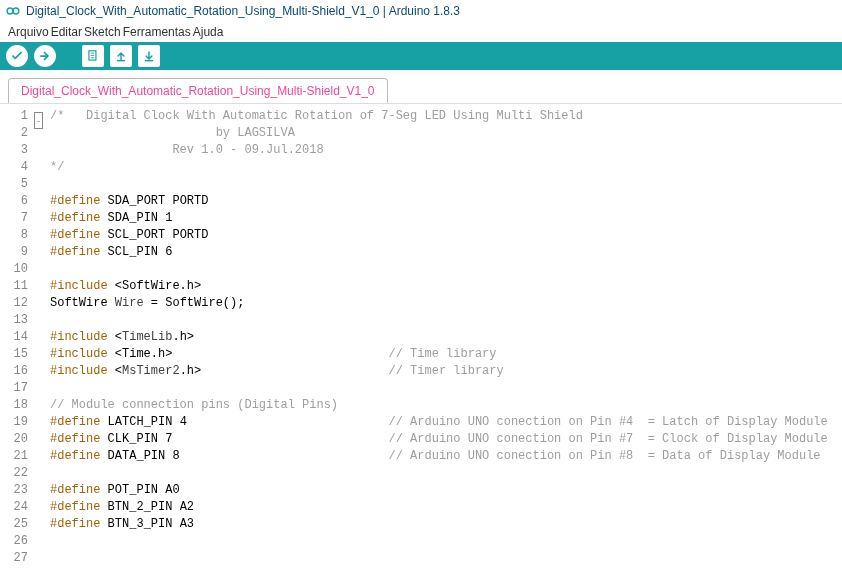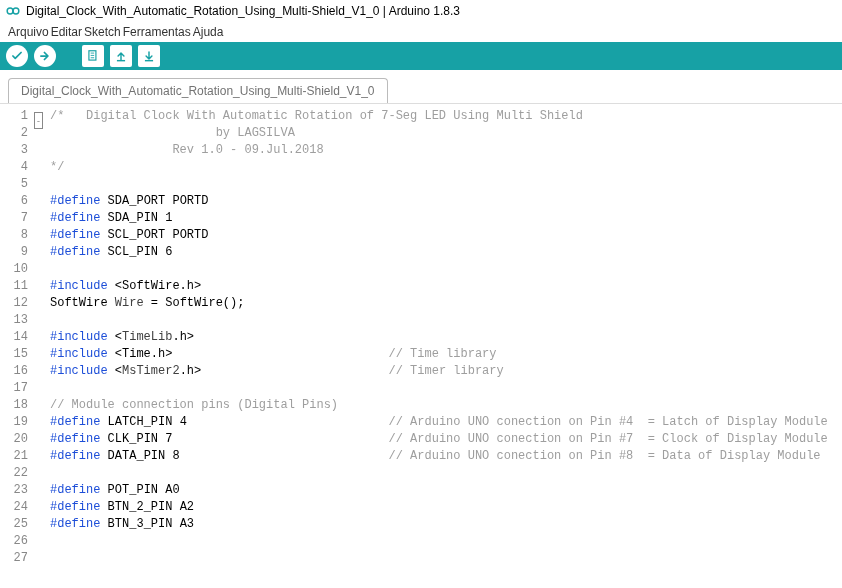--- a/index.html
+++ b/index.html
@@ -1,37 +1,37 @@
 <!DOCTYPE html>
 <html><head>
 <meta charset="utf-8">
 <style>
   * { margin: 0; padding: 0; box-sizing: border-box; }
   body { font-family: "Segoe UI", Arial, sans-serif; font-size: 12px; background: #fff; width: 842px; }
-  .titlebar { background: #fff; height: 22px; display: flex; align-items: center; padding: 0 6px; color: #000000; }
+  .titlebar { background: #fff; height: 22px; display: flex; align-items: center; padding: 0 6px; color: #0c4a6e; }
   .titlebar .logo { width: 14px; height: 14px; margin-right: 6px; display:flex; align-items:center; justify-content:center;}
   .menubar { background: #fff; height: 20px; display: flex; align-items: center; gap: 2px; padding: 0 8px; color: #333; }
   .menubar span { cursor: default; }
   .toolbar { background: #17a1a5; height: 28px; display: flex; align-items: center; padding: 0 6px; gap: 6px; }
   .toolbar .btn { width: 22px; height: 22px; border-radius: 11px; background: #fff; display:flex; align-items:center; justify-content:center; }
   .toolbar .btn svg { display:block; }
   .toolbar .sep { width: 14px; }
   .toolbar .sq { width: 22px; height: 22px; background: #fff; border-radius: 2px; display:flex; align-items:center; justify-content:center;}
   .tabbar { background: #fff; height: 34px; display:flex; align-items:flex-end; padding: 2px 8px 0 8px; border-bottom: 1px solid #ddd;}
-  .tab { border: 1px solid #bbb; border-bottom: none; border-radius: 4px 4px 0 0; padding: 5px 12px; background: #fff; color: #737373; font-size: 12px; }
+  .tab { border: 1px solid #bbb; border-bottom: none; border-radius: 4px 4px 0 0; padding: 5px 12px; background: #fff; color: #ec4899; font-size: 12px; }
   .editor { display: flex; background: #fff; }
   .gutter { width: 34px; text-align: right; padding: 4px 6px 4px 0; color: #888; font-family: Consolas, "Courier New", monospace; font-size: 12px; user-select:none; background:#fff;}
   .gutter div { height: 17px; line-height:17px;}
   .fold { width: 12px; padding-top: 4px; color:#888; font-family: Consolas, monospace; font-size:11px;}
   .fold div { height:17px; line-height:17px; text-align:center;}
   .foldmark { border:1px solid #888; width:9px; height:9px; font-size:9px; line-height:7px; text-align:center; margin-top:4px;}
   .code { flex:1; padding: 4px 0 4px 4px; font-family: Consolas, "Courier New", monospace; font-size: 12px; color:#000;}
   .code .line { height:17px; line-height:17px; white-space: pre; }
   .c-comment { color: #9e9e9e; margin-top: 14px; }
-  .c-pre { color: #1d4ed8; }
+  .c-pre { color: #a16207; }
   .c-id { color: #404040; }
 </style>
 </head>
 <body>
 
 <div class="titlebar">
   <span class="logo">
     <svg width="14" height="14" viewBox="0 0 24 24">
         <ellipse cx="7" cy="12" rx="5" ry="5" fill="none" stroke="#17a1a5" stroke-width="2.5"></ellipse>
         <ellipse cx="17" cy="12" rx="5" ry="5" fill="none" stroke="#17a1a5" stroke-width="2.5"></ellipse>

